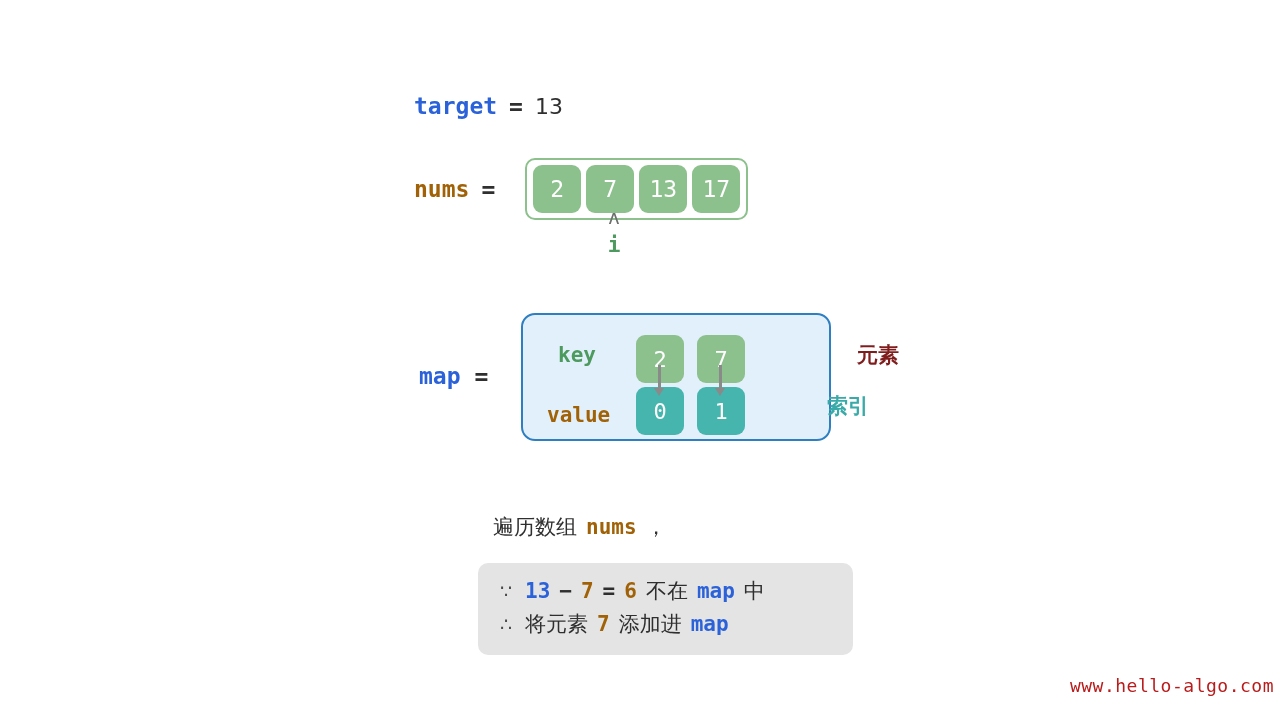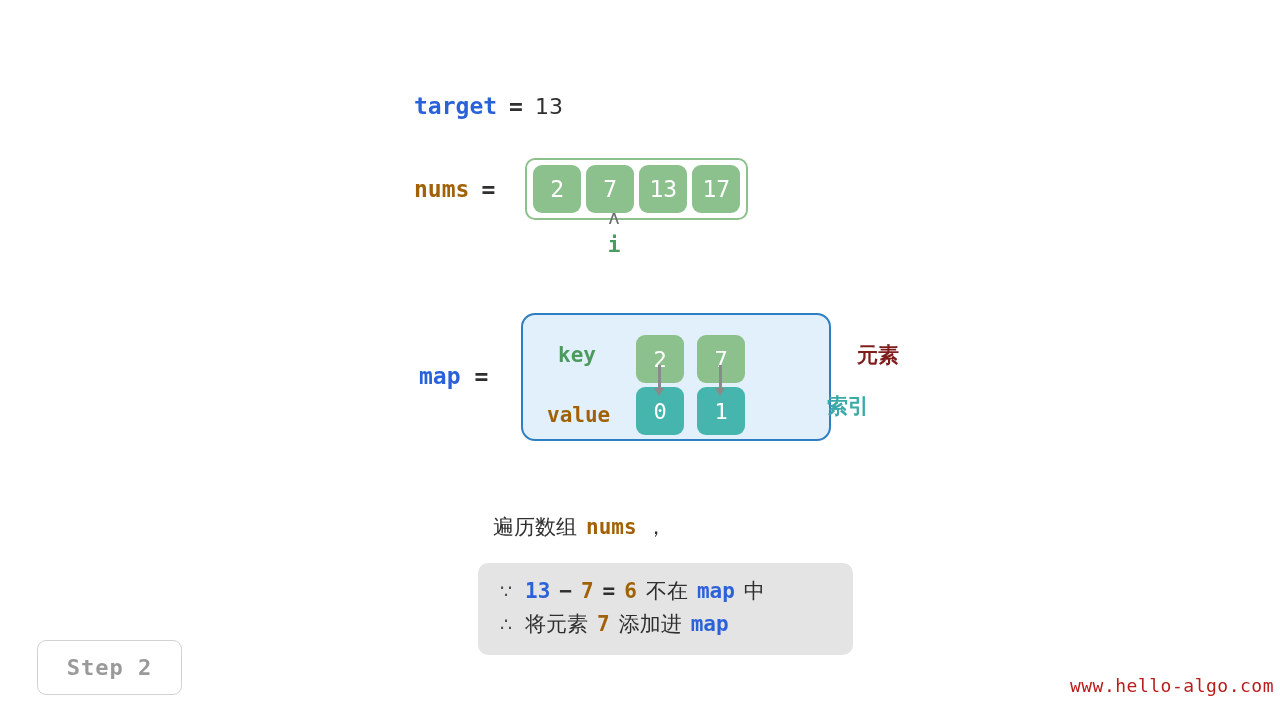--- a/index.html
+++ b/index.html
@@ -327,17 +327,16 @@
     </div>
     <div class="reason-line">
       <span class="sym">∴</span>
       <span>将元素</span>
       <span class="mono var-green">7</span>
       <span>添加进</span>
       <span class="mono var-blue">map</span>
     </div>
   </div>
 
-  <div class="step-badge">Step 2</div>
 
   <div class="watermark">www.hello-algo.com</div>
 
 </div>
 
 </body></html>

